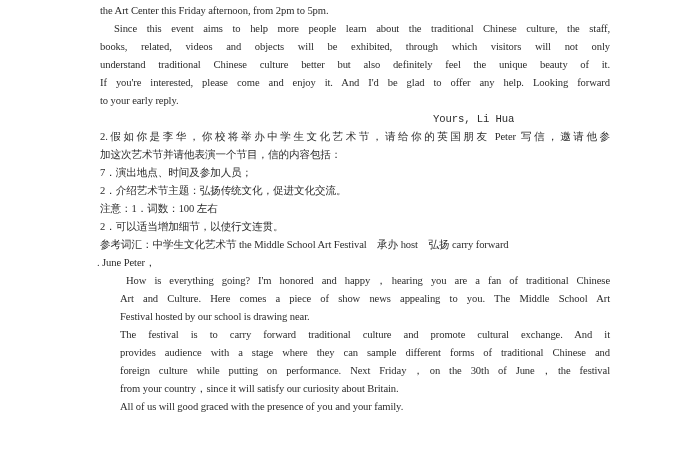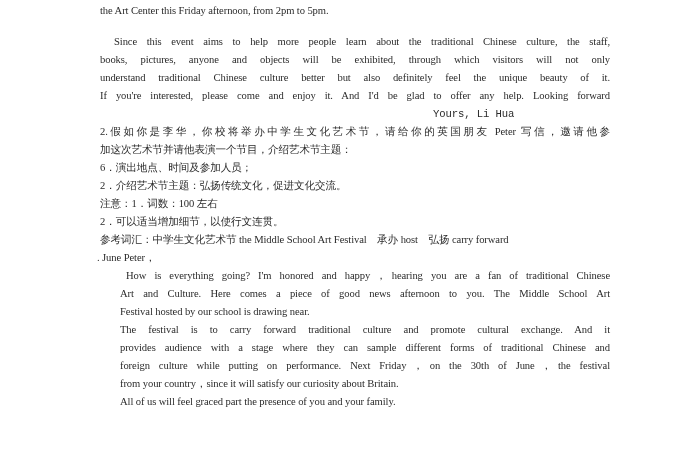--- a/index.html
+++ b/index.html
@@ -28,55 +28,56 @@
   .ln {
     text-align: left;
     min-height: 18px;
   }
   
   .jl {
     text-align: justify;
     text-align-last: justify;
   }
   
-  .pind { text-indent: 14px; margin-top: 13px; }
+  .pind { text-indent: 14px; }
   
   .sig { padding-left: 333px; font-family: Liberation Mono, monospace; }
   
   .body { margin-left: 20px; }
   
   .fi { text-indent: 6px; }
   
   .dear { margin-left: -3px; }
 </style>
 </head>
 <body>
 
 <div class="canvas">
   <div class="page">
 
     <div class="ln">the Art Center this Friday afternoon, from 2pm to 5pm.</div>
     <div class="ln jl pind">Since this event aims to help more people learn about the traditional Chinese culture, the staff,</div>
-    <div class="ln jl">books, pictures, anyone and objects will be exhibited, through which visitors will not only</div>
+    <div class="ln jl">books, related, videos and objects will be exhibited, through which visitors will not only</div>
     <div class="ln jl">understand traditional Chinese culture better but also definitely feel the unique beauty of it.</div>
     <div class="ln jl">If you're interested, please come and enjoy it. And I'd be glad to offer any help. Looking forward</div>
+    <div class="ln">to your early reply.</div>
     <div class="ln sig">Yours, Li Hua</div>
 
     <div class="ln jl">2.假如你是李华，你校将举办中学生文化艺术节，请给你的英国朋友 Peter 写信，邀请他参</div>
-    <div class="ln">加这次艺术节并请他表演一个节目，介绍艺术节主题：</div>
-    <div class="ln">6．演出地点、时间及参加人员；</div>
+    <div class="ln">加这次艺术节并请他表演一个节目，信的内容包括：</div>
+    <div class="ln">7．演出地点、时间及参加人员；</div>
     <div class="ln">2．介绍艺术节主题：弘扬传统文化，促进文化交流。</div>
     <div class="ln">注意：1．词数：100 左右</div>
     <div class="ln">2．可以适当增加细节，以使行文连贯。</div>
     <div class="ln">参考词汇：中学生文化艺术节 the Middle School Art Festival　承办 host　弘扬 carry forward</div>
 
     <div class="ln dear">. June Peter，</div>
     <div class="ln jl body fi">How is everything going? I'm honored and happy，hearing you are a fan of traditional Chinese</div>
-    <div class="ln jl body">Art and Culture. Here comes a piece of good news afternoon to you. The Middle School Art</div>
+    <div class="ln jl body">Art and Culture. Here comes a piece of show news appealing to you. The Middle School Art</div>
     <div class="ln body">Festival hosted by our school is drawing near.</div>
     <div class="ln jl body">The festival is to carry forward traditional culture and promote cultural exchange. And it</div>
     <div class="ln jl body">provides audience with a stage where they can sample different forms of traditional Chinese and</div>
     <div class="ln jl body">foreign culture while putting on performance. Next Friday，on the 30th of June，the festival</div>
     <div class="ln body">from your country，since it will satisfy our curiosity about Britain.</div>
-    <div class="ln body">All of us will feel graced part the presence of you and your family.</div>
+    <div class="ln body">All of us will good graced with the presence of you and your family.</div>
 
   </div>
 </div>
 
 </body></html>

